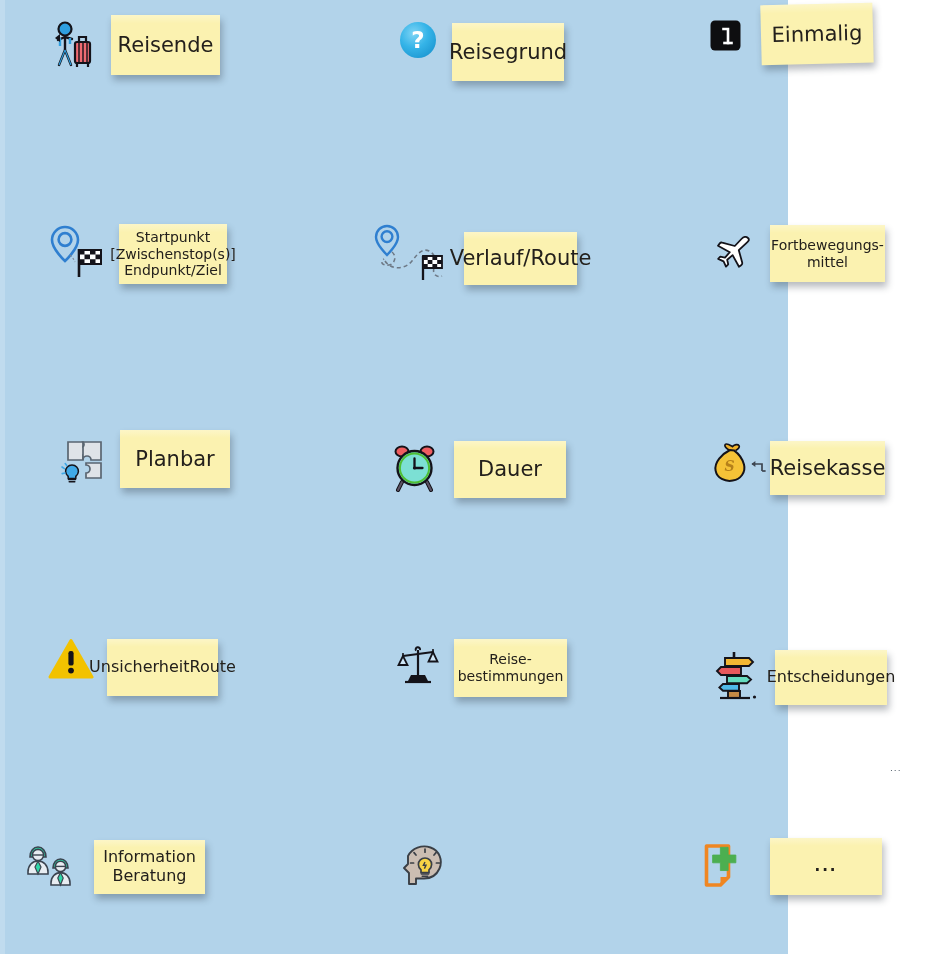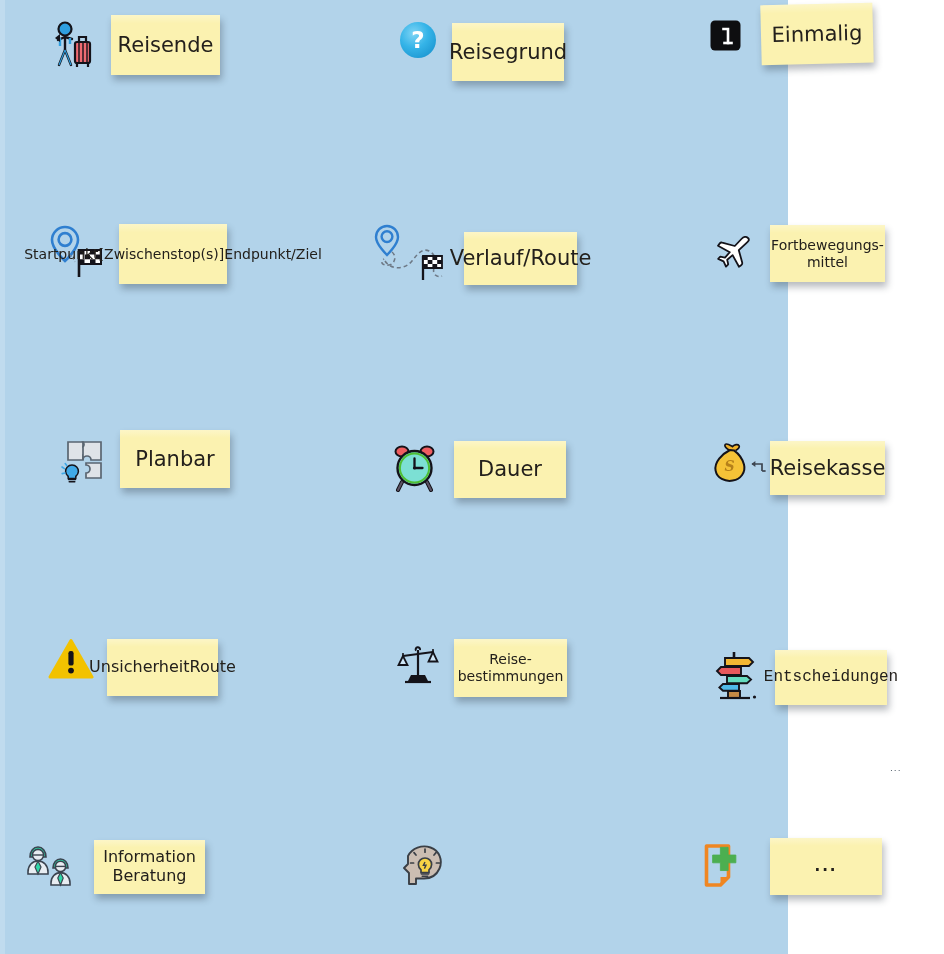--- a/index.html
+++ b/index.html
@@ -124,21 +124,21 @@
     <svg width="62" height="60" viewBox="0 0 62 60">
       <path d="M19 3 C11.8 3 6 8.8 6 16 C6 25 19 37 19 37 C19 37 32 25 32 16 C32 8.8 26.2 3 19 3 Z" fill="none" stroke="#2f7fd0" stroke-width="2.6"></path>
       <circle cx="19" cy="15.5" r="6.4" fill="none" stroke="#2f7fd0" stroke-width="2.6"></circle>
       <path d="M24 31 q4 4 5 7" stroke="#7b8694" stroke-width="1.1" fill="none" stroke-dasharray="2 2"></path>
       <path d="M33 25 L33 53" stroke="#14131a" stroke-width="2.6"></path>
       <path d="M33 26 L55 26 L55 40 L33 40 Z" fill="#ffffff" stroke="#14131a" stroke-width="2"></path>
       <path d="M33 26 h5.5 v4.6 h-5.5 z M44 26 h5.5 v4.6 H44 z M38.5 30.6 h5.5 v4.7 h-5.5 z
                M49.5 30.6 H55 v4.7 h-5.5 z M33 35.3 h5.5 V40 H33 z M44 35.3 h5.5 V40 H44 z" fill="#14131a"></path>
     </svg>
   </div>
-  <div class="note sm" style="left:119px; top:224px; width:108px; height:60px; flex-direction:row;">
+  <div class="note sm" style="left:119px; top:224px; width:108px; height:60px; flex-direction:column;">
     <span>Startpunkt</span>
     <span>[Zwischenstop(s)]</span>
     <span>Endpunkt/Ziel</span>
   </div>
 
   <div class="icon-slot" style="left:371px; top:222px; width:96px; height:62px;">
     <svg width="96" height="62" viewBox="0 0 96 62">
       <path d="M16 4 C9.9 4 5 8.9 5 15 C5 22.6 16 33 16 33 C16 33 27 22.6 27 15 C27 8.9 22.1 4 16 4 Z" fill="none" stroke="#2f7fd0" stroke-width="2.4"></path>
       <circle cx="16" cy="14.6" r="5.4" fill="none" stroke="#2f7fd0" stroke-width="2.4"></circle>
       <path d="M21 30 C26 34 24 42 18 43 C11 44 9 40 13 37" stroke="#6d7885" stroke-width="1.6" fill="none" stroke-dasharray="4 3"></path>
@@ -248,21 +248,21 @@
       <path d="M22 2 L22 42" stroke="#14131a" stroke-width="2.6"></path>
       <path d="M13 8 h24 l4 4 -4 4 H13 Z" fill="#f3b733" stroke="#14131a" stroke-width="1.9"></path>
       <path d="M29 17 H9 l-4 4 4 4 h20 Z" fill="#e8585c" stroke="#14131a" stroke-width="1.9"></path>
       <path d="M15 26 h20 l4 3.6 -4 3.6 H15 Z" fill="#65dcc0" stroke="#14131a" stroke-width="1.9"></path>
       <path d="M27 34 H11 l-3.6 3.4 3.6 3.4 h16 Z" fill="#4fb9e8" stroke="#14131a" stroke-width="1.9"></path>
       <path d="M16 41 h12 v7 H16 Z" fill="#c68a45" stroke="#14131a" stroke-width="1.9"></path>
       <path d="M8 48 h30" stroke="#14131a" stroke-width="2.2"></path>
       <circle cx="42.5" cy="47" r="1.6" fill="#14131a"></circle>
     </svg>
   </div>
-  <div class="note md" style="left:775px; top:650px; width:112px; height:55px;font-family:Liberation Mono, monospace;">
+  <div class="note md" style="left:775px; top:650px; width:112px; height:55px;">
     <span>Entscheidungen</span>
   </div>
 
   <div class="stray-ellipsis" style="left:890px; top:764px;">...</div>
 
   <div class="icon-slot" style="left:24px; top:840px; width:58px; height:50px;">
     <svg width="58" height="50" viewBox="0 0 58 50">
       <path d="M6 17 C6 11 9.6 7 14 7 C18.4 7 22 11 22 17 L6 17 Z" fill="#2fd7a8" stroke="#3b4450" stroke-width="1.6"></path>
       <circle cx="14" cy="15" r="5.6" fill="#e8edf2" stroke="#3b4450" stroke-width="1.6"></circle>
       <path d="M8.4 15 h11.2" stroke="#3b4450" stroke-width="1.4"></path>

